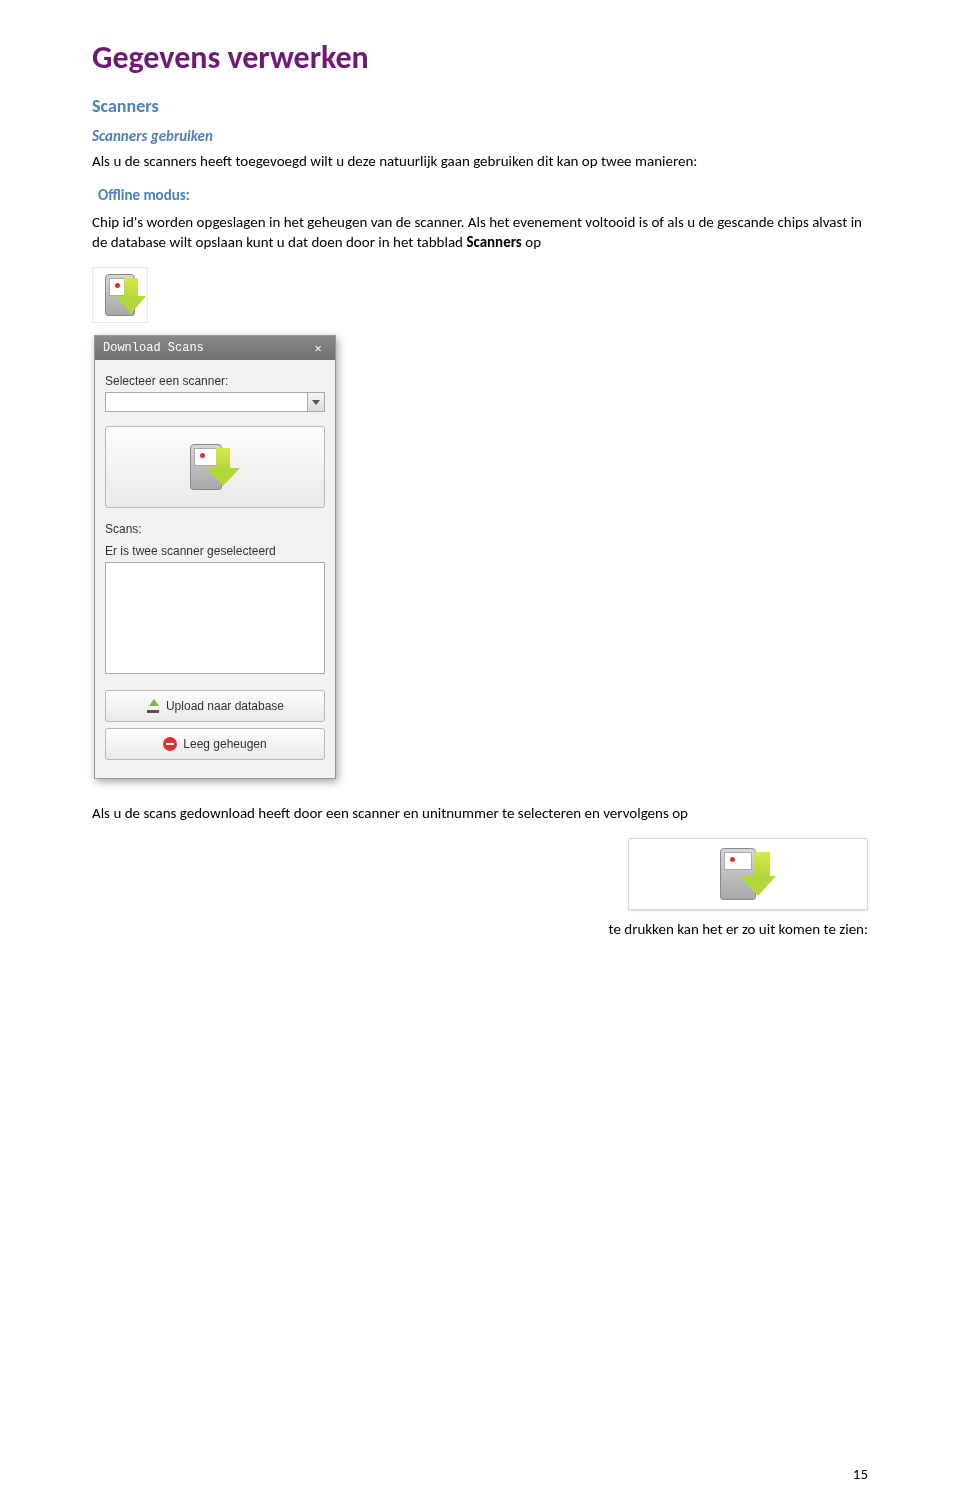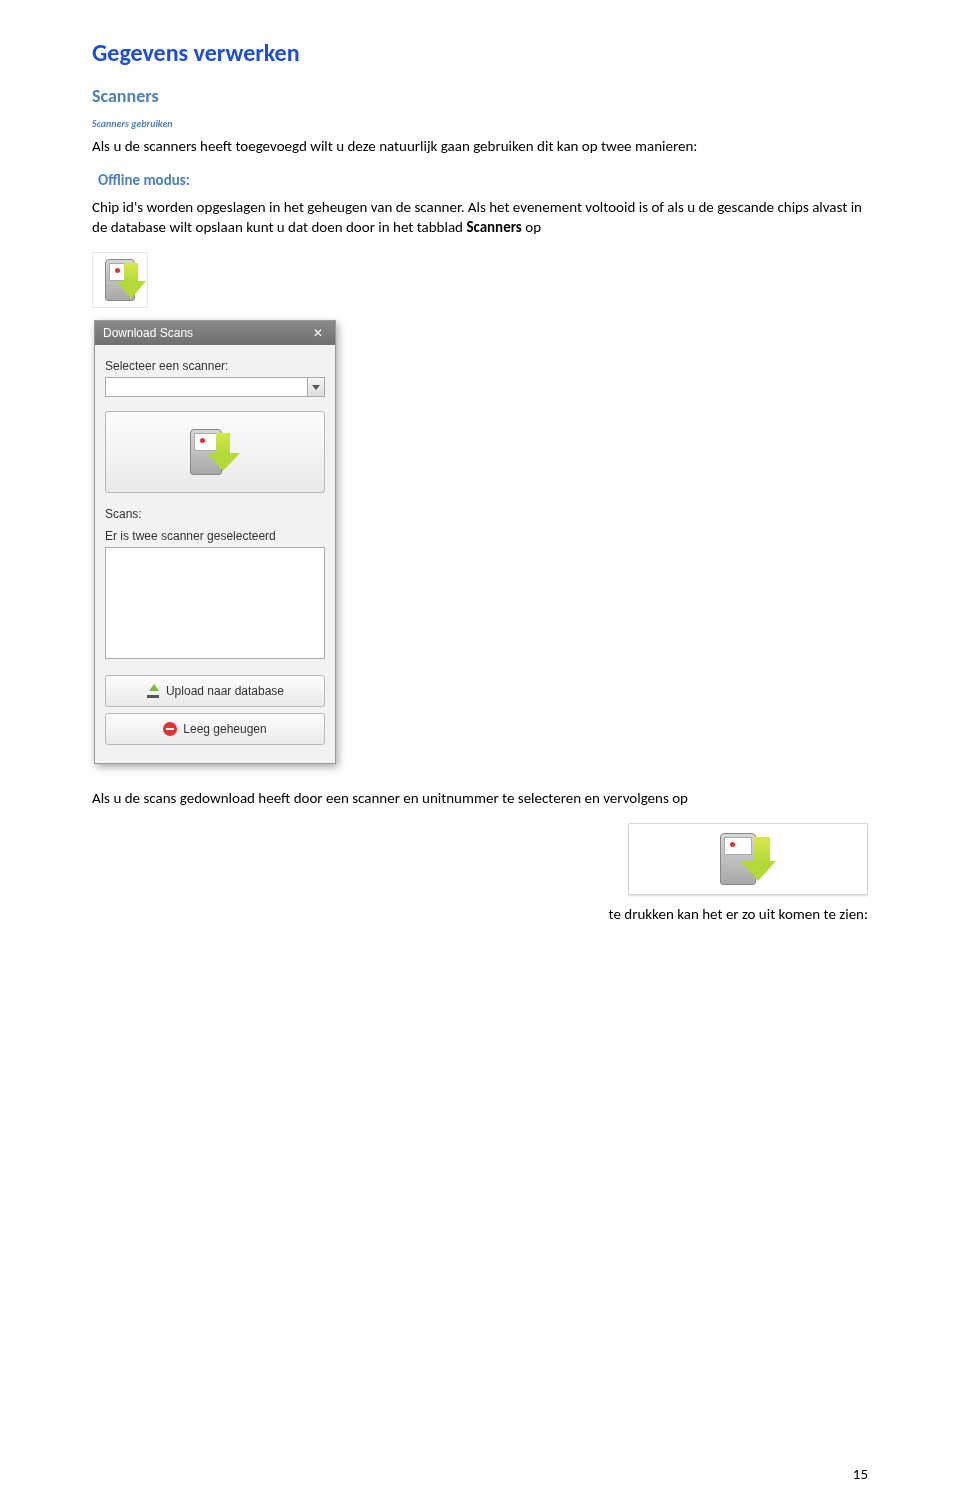--- a/index.html
+++ b/index.html
@@ -8,36 +8,36 @@
     font-size: 15px;
     color: #000;
     background: #fff;
     width: 960px;
     min-height: 1511px;
     position: relative;
     box-sizing: border-box;
     padding: 38px 92px 40px 92px;
   }
   h1 {
-    color: #1d4ed8;
-    font-weight: bold;
-    font-size: 24px;
+    color: #701a75;
+    font-weight: bold;
+    font-size: 32px;
     margin: 0 0 18px 0;
   }
   h2 {
     color: #4F81BD;
     font-weight: bold;
     font-size: 18px;
     margin: 0 0 10px 0;
   }
   h3 {
     color: #4F81BD;
     font-style: italic;
     font-weight: bold;
-    font-size: 10px;
+    font-size: 15px;
     margin: 0 0 6px 0;
   }
   p {
     margin: 0 0 14px 0;
     line-height: 1.38;
   }
   .subheading {
     color: #4F81BD;
     font-weight: bold;
     font-size: 15px;
@@ -133,20 +133,21 @@
     margin: 8px 0 24px 2px;
   }
   .dialog-title {
     background: linear-gradient(#8a8a8a,#6f6f6f);
     color: #fff;
     padding: 4px 8px;
     display: flex;
     justify-content: space-between;
     align-items: center;
     font-size: 12px;
+    font-family: Liberation Mono, monospace;
   }
   .dialog-close {
     width: 18px; height: 16px;
     display:flex; align-items:center; justify-content:center;
     color:#fff;
     cursor: default;
   }
   .dialog-body {
     background: #f2f2f2;
     padding: 10px 10px 12px 10px;

